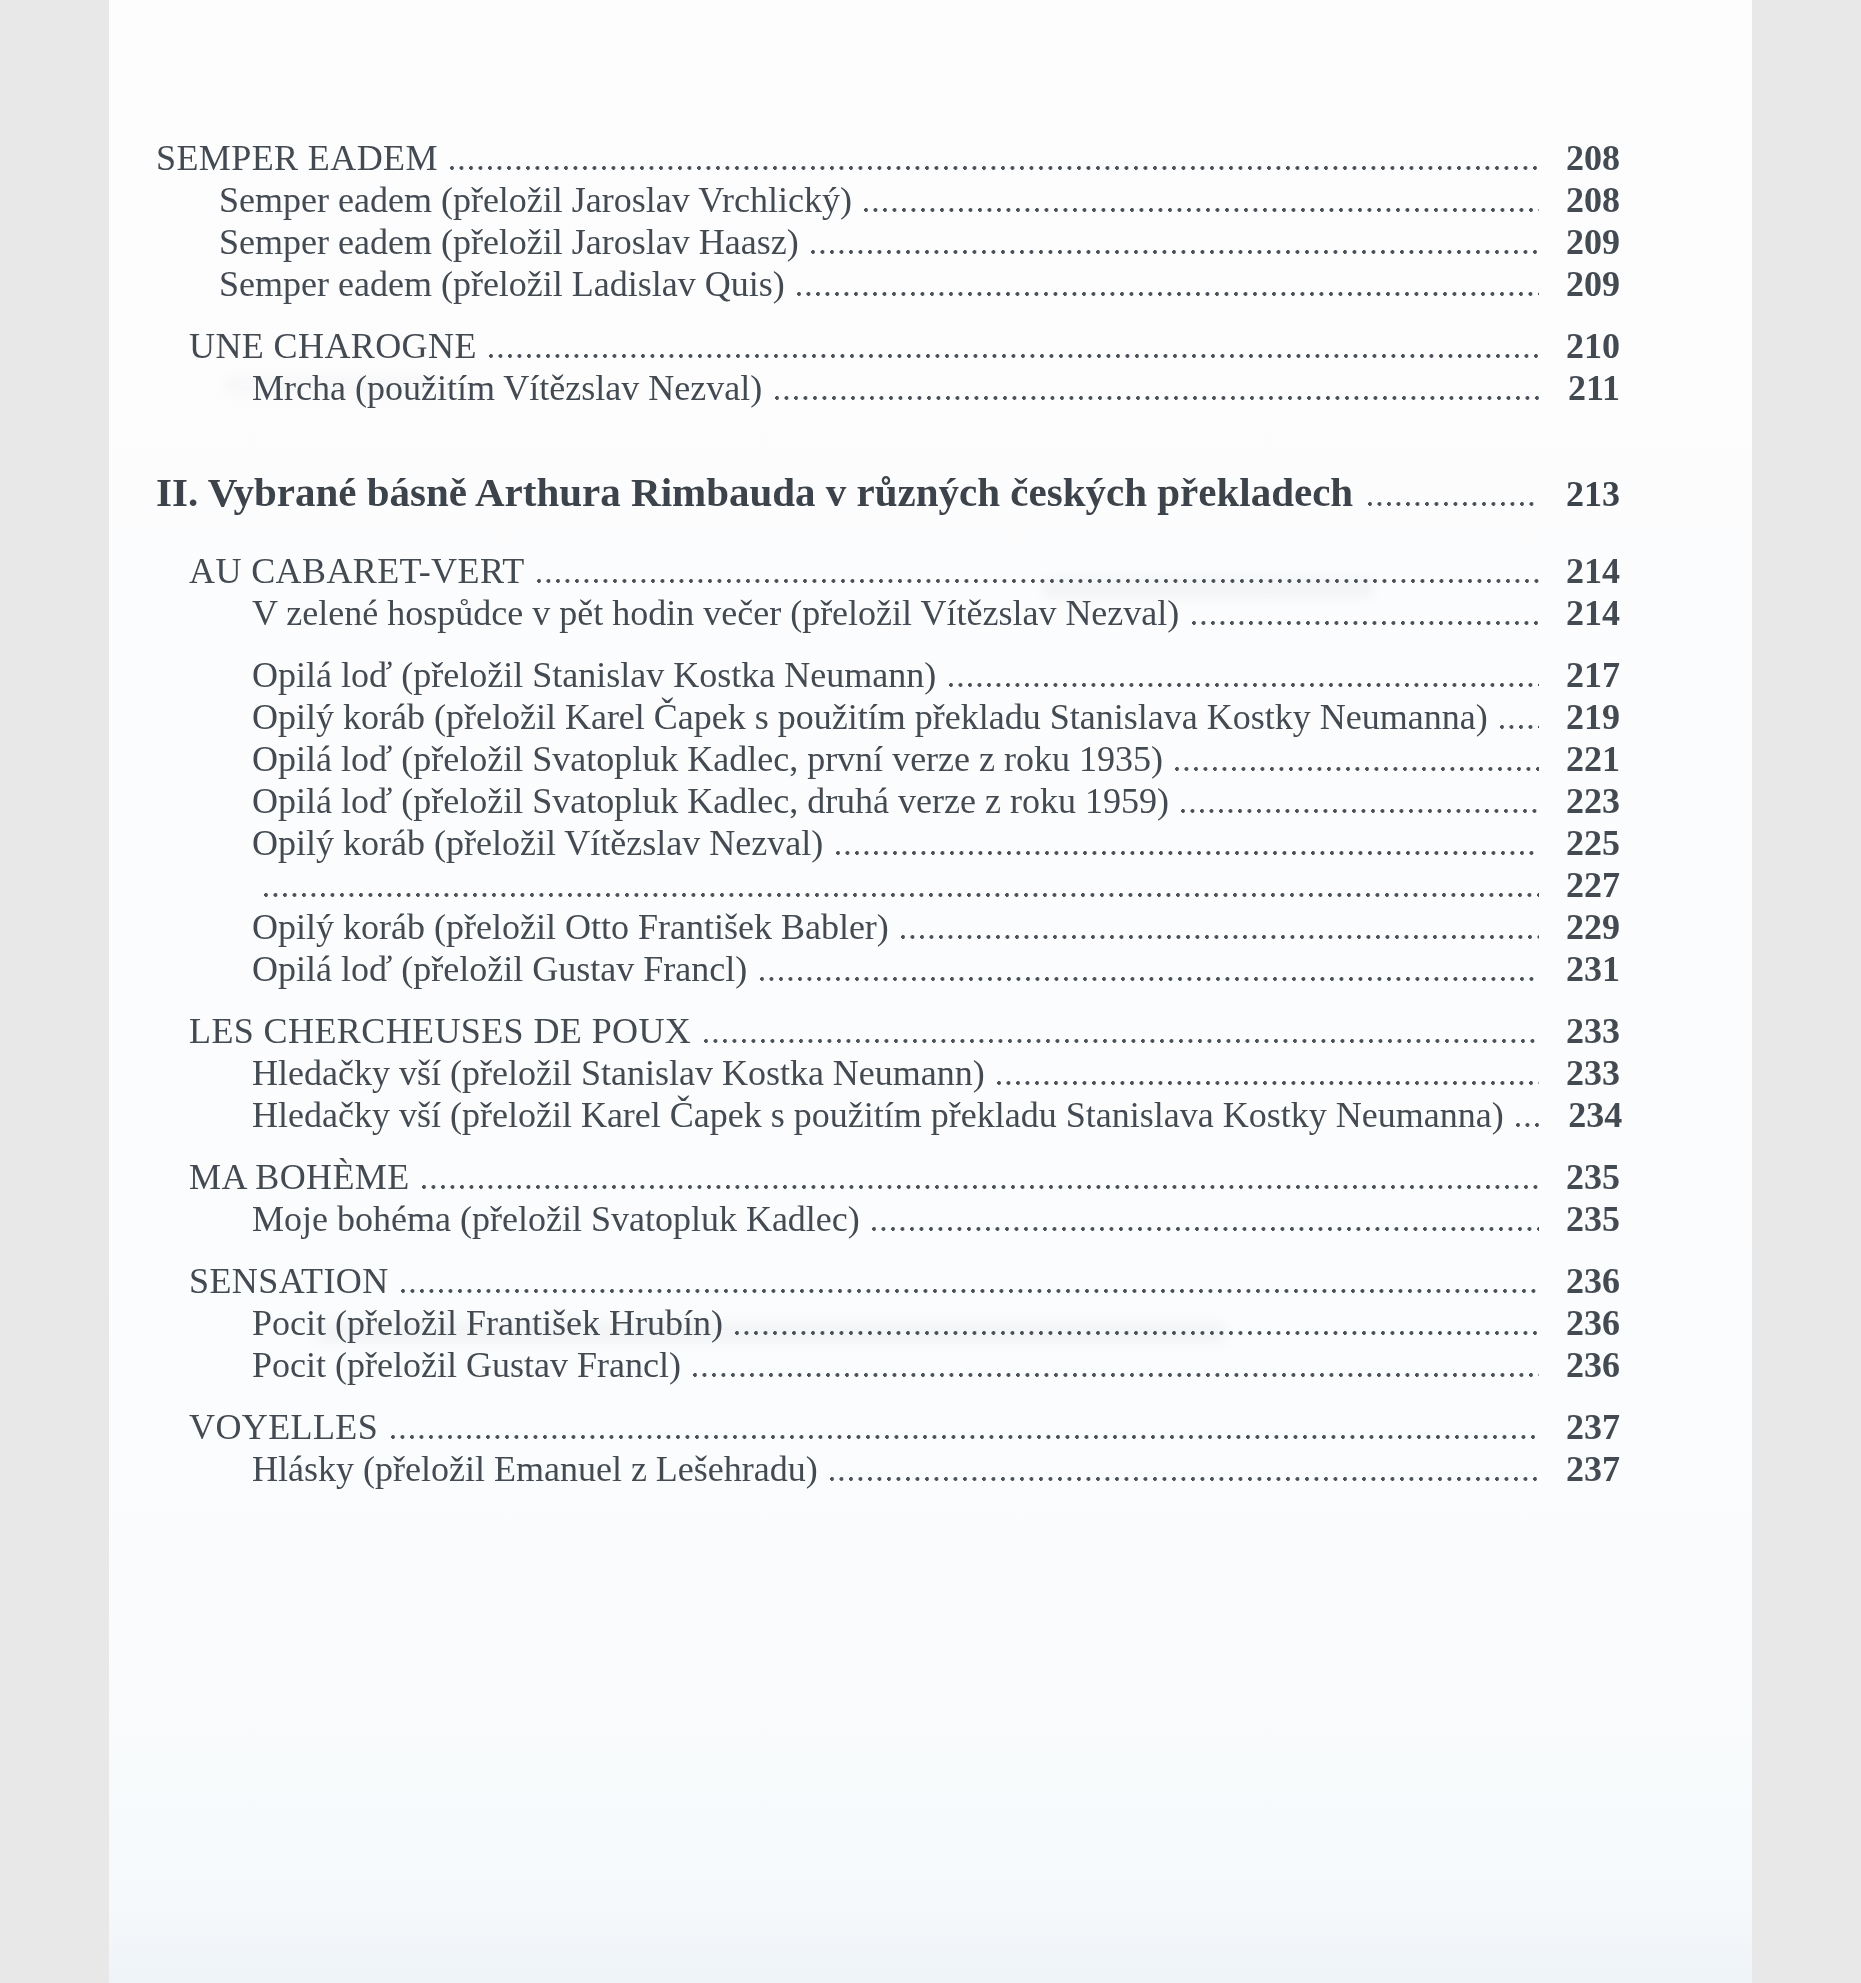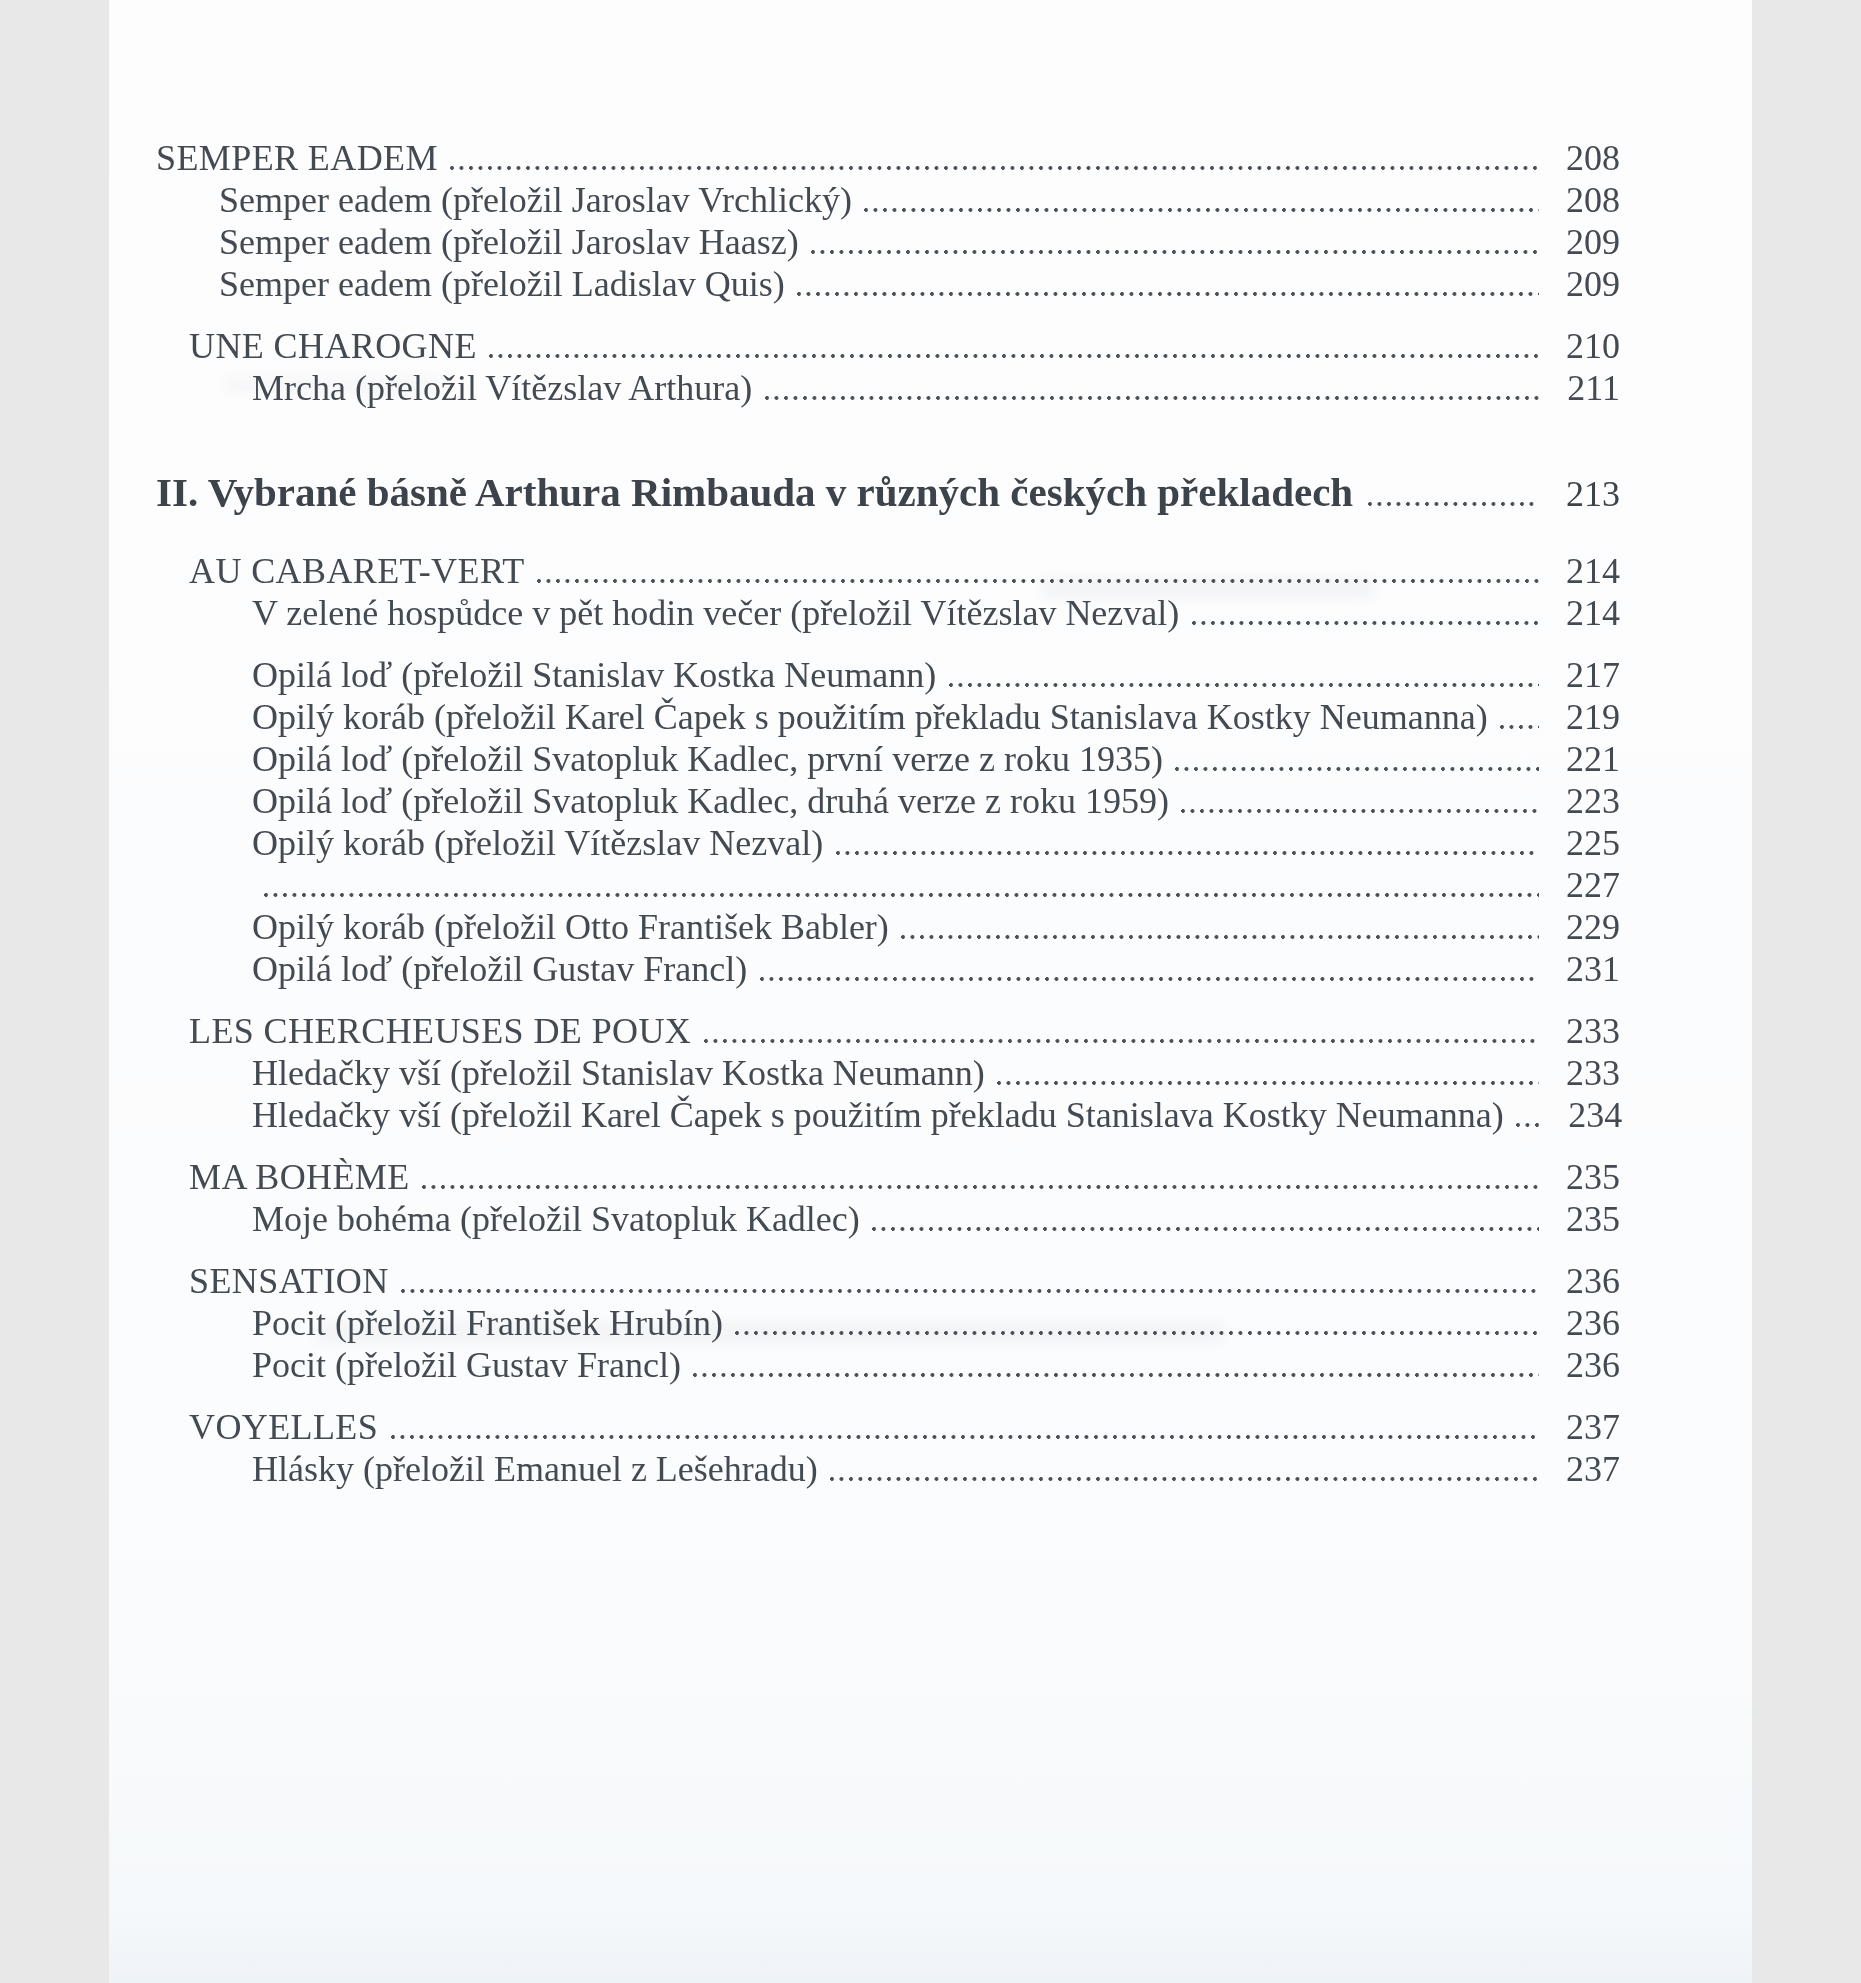--- a/index.html
+++ b/index.html
@@ -58,21 +58,21 @@
     background-size: 9.5px 4.1px;
     background-repeat: repeat-x;
     background-position: left bottom;
   }
 
   .pagenum {
     flex: 0 0 auto;
     width: 73px;
     text-align: right;
     font-size: 36px;
-    font-weight: normal;
+    font-weight: bold;
   }
 
   .block-section .section-title-row .label { letter-spacing: 0.4px; }
 
   .block + .block-section { margin-top: 20px; margin-left: 33px; }
 
   .block-heading {
     margin-top: 56px;
     margin-bottom: 28px;
   }
@@ -121,21 +121,21 @@
 </div>
 
   <div class="block block-section">
     <div class="row section-title-row">
       <span class="label">UNE CHAROGNE</span>
       <span class="leader"></span>
       <span class="pagenum">210</span>
     </div>
 
   <div class="row item">
-    <span class="label">Mrcha (přeložil Vítězslav Arthura)</span>
+    <span class="label">Mrcha (použitím Vítězslav Nezval)</span>
     <span class="leader"></span>
     <span class="pagenum">211</span>
   </div>
 </div>
 
   <div class="block block-heading">
     <div class="row">
       <span class="label">II. Vybrané básně Arthura Rimbauda v různých českých překladech</span>
       <span class="leader"></span>
       <span class="pagenum">213</span>

